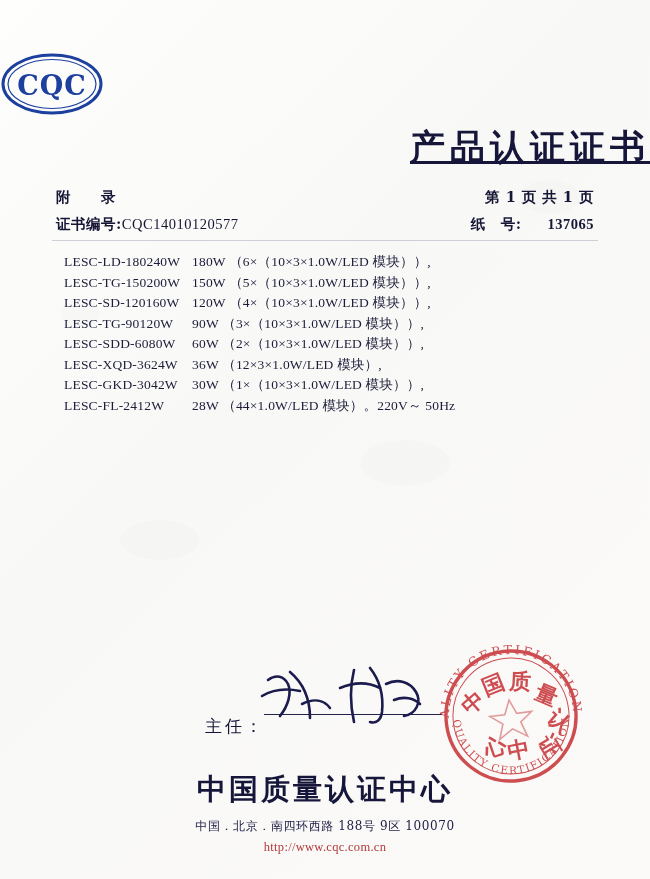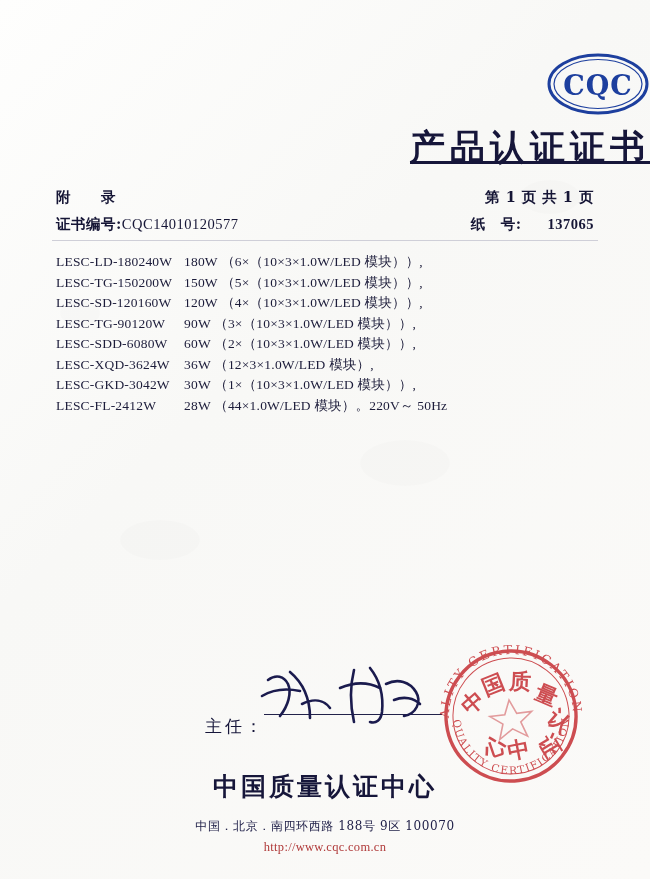--- a/index.html
+++ b/index.html
@@ -28,21 +28,21 @@
     pointer-events: none;
   }
 
   
   .logo-wrap {
     position: absolute;
     top: 52px;
     left: 0;
     right: 0;
     display: flex;
-    justify-content: flex-end;
+    justify-content: flex-start;
   }
   .logo {
     width: 104px;
     height: 64px;
     position: relative;
   }
   .logo svg { display: block; }
 
   
   .cert-title {
@@ -97,20 +97,21 @@
     top: 252px;
     right: 56px;
   }
   .line {
     font-family: "Liberation Serif", serif;
     font-size: 13.5px;
     line-height: 20.5px;
     color: #1c1c3a;
     white-space: pre;
     letter-spacing: 0.2px;
+    margin-left: 8px;
   }
   .line .model { display: inline-block; min-width: 128px; }
 
   
   .note {
     position: absolute;
     left: 56px;
     top: 640px;
     font-family: "DejaVu Serif", serif;
     font-size: 14px;
@@ -162,21 +163,21 @@
     opacity: 0.82;
   }
 
   
   .footer-org {
     position: absolute;
     left: 0; right: 0;
     top: 770px;
     text-align: center;
     font-family: "DejaVu Serif", serif;
-    font-size: 25px;
+    font-size: 29px;
     font-weight: bold;
     letter-spacing: 3px;
     color: #16163a;
   }
   .footer-addr {
     position: absolute;
     left: 0; right: 0;
     top: 818px;
     text-align: center;
     font-family: "DejaVu Serif", serif;

